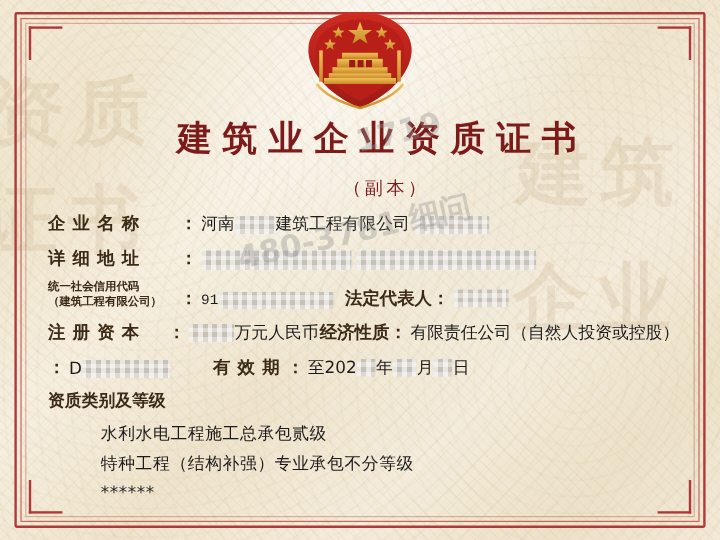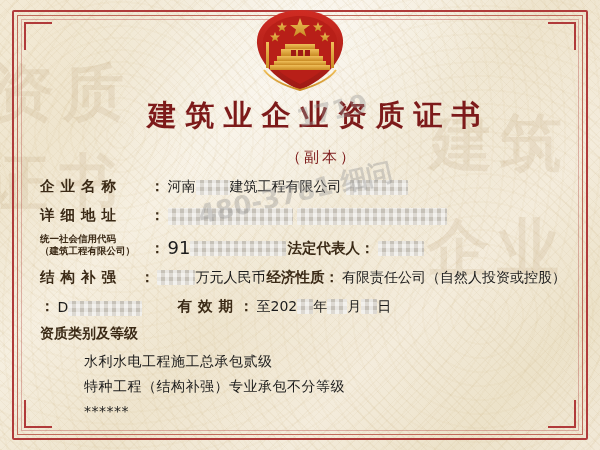--- a/index.html
+++ b/index.html
@@ -160,21 +160,21 @@
     font-size: 14.5px;
     font-weight: bold;
     margin: 0 3px 0 0;
   }
   .value {
     color: #1b1b1b;
     font-size: 14px;
     white-space: nowrap;
     overflow: hidden;
   }
-  .value.small { font-size: 18px; }
+  .value.small { font-size: 12px; font-family: Liberation Mono, monospace; }
 
   .k1 { width: 110px; }
 
   .field { display: flex; align-items: baseline; }
 
   
   .redact {
     display: inline-block;
     vertical-align: middle;
     height: 15px;
@@ -327,21 +327,21 @@
       <div class="field">
         <span class="label">法定代表人</span>
         <span class="colon">：</span>
         <span class="value">
           <span class="redact" style="width:46px"></span>
         </span>
       </div>
     </div>
 
     <div class="row">
-      <div class="label spaced k1">结构补强</div>
+      <div class="label spaced k1">注册资本</div>
       <div class="colon">：</div>
       <div class="value" style="width:120px">
         <span class="redact" style="width:38px"></span>万元人民币
       </div>
       <div class="field">
         <span class="label">经济性质</span>
         <span class="colon">：</span>
         <span class="value">有限责任公司（自然人投资或控股）</span>
       </div>
     </div>

